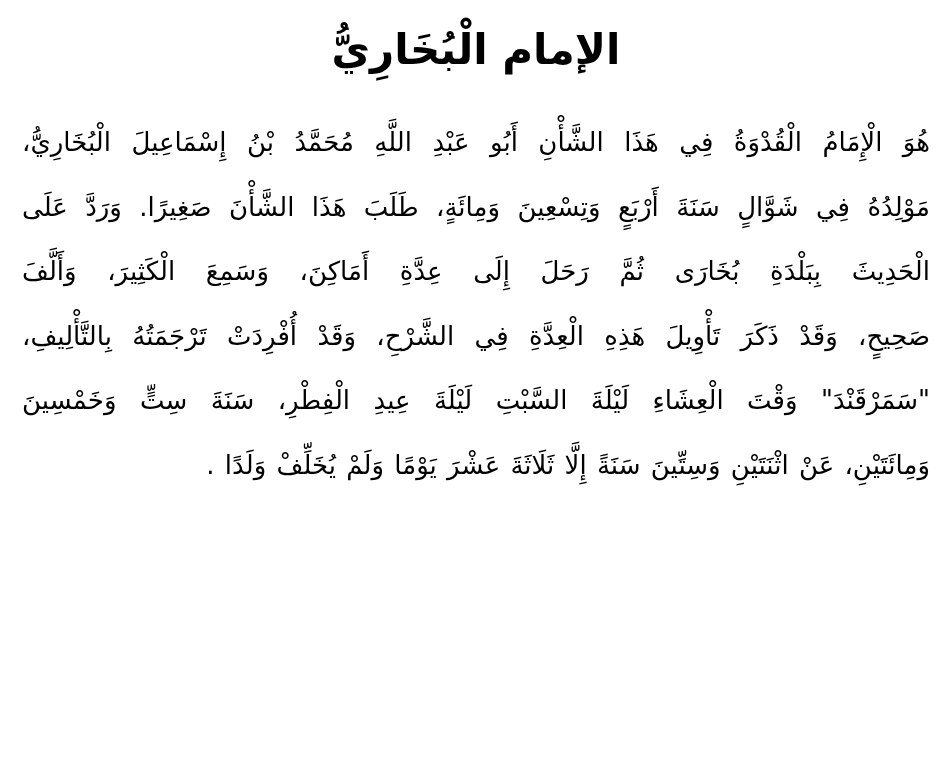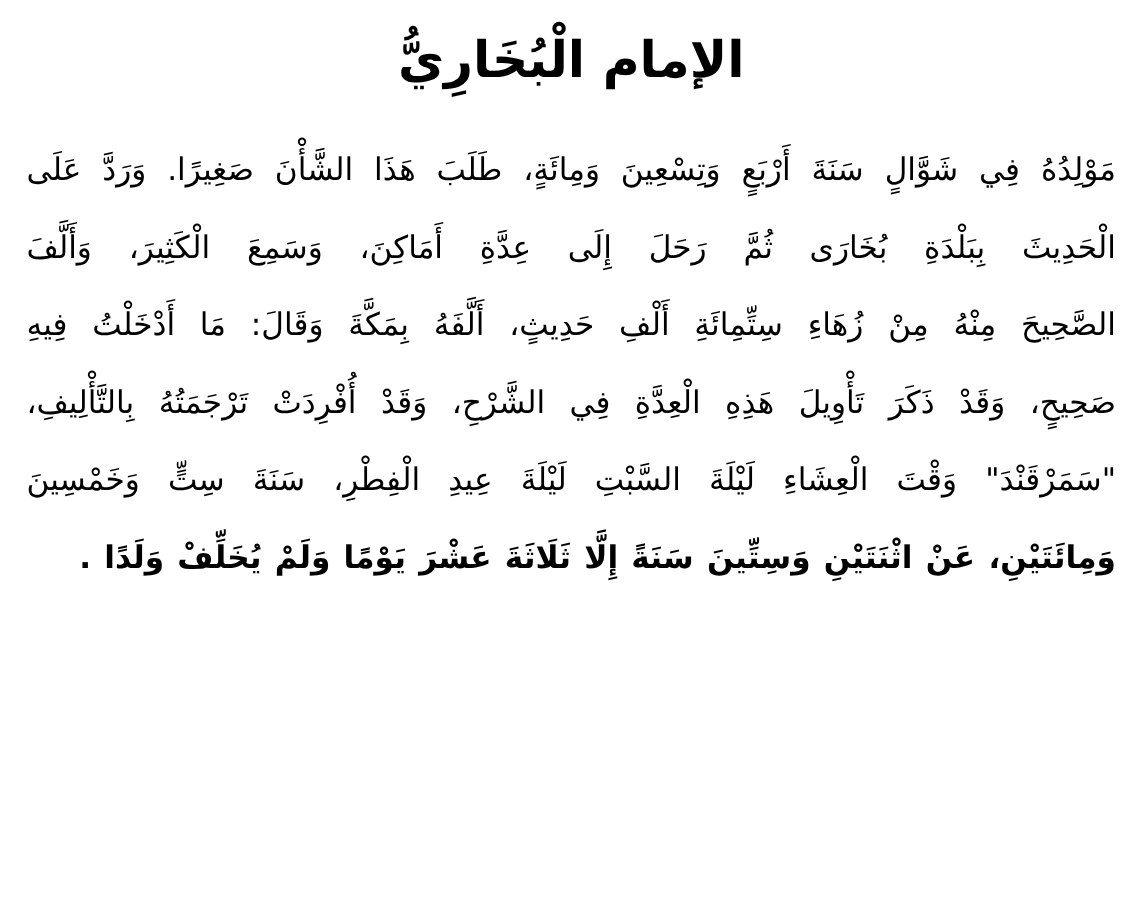--- a/index.html
+++ b/index.html
@@ -35,29 +35,28 @@
   .line {
     font-size: 26px;
     line-height: 64.5px;
     text-align: justify;
     text-align-last: justify;
     word-spacing: 2px;
     white-space: normal;
   }
   .line.last {
     text-align-last: right;
-    font-weight: bold;
   }
 </style>
 </head>
 <body>
 
 <div class="page">
   <h1 class="title">الإمام الْبُخَارِيُّ</h1>
   <div class="body-text">
+    <div class="line">هُوَ الْإِمَامُ الْقُدْوَةُ فِي هَذَا الشَّأْنِ أَبُو عَبْدِ اللَّهِ مُحَمَّدُ بْنُ إِسْمَاعِيلَ الْبُخَارِيُّ،</div>
     <div class="line">مَوْلِدُهُ فِي شَوَّالٍ سَنَةَ أَرْبَعٍ وَتِسْعِينَ وَمِائَةٍ، طَلَبَ هَذَا الشَّأْنَ صَغِيرًا. وَرَدَّ عَلَى</div>
     <div class="line">الْحَدِيثَ بِبَلْدَةِ بُخَارَى ثُمَّ رَحَلَ إِلَى عِدَّةِ أَمَاكِنَ، وَسَمِعَ الْكَثِيرَ، وَأَلَّفَ</div>
-    <div class="line">الصَّحِيحَ مِنْهُ مِنْ زُهَاءِ سِتِّمِائَةِ أَلْفِ حَدِيثٍ، أَلَّفَهُ بِمَكَّةَ وَقَالَ: مَا أَدْخَلْتُ فِيهِ</div>
     <div class="line">صَحِيحٍ، وَقَدْ ذَكَرَ تَأْوِيلَ هَذِهِ الْعِدَّةِ فِي الشَّرْحِ، وَقَدْ أُفْرِدَتْ تَرْجَمَتُهُ بِالتَّأْلِيفِ،</div>
     <div class="line">"سَمَرْقَنْدَ" وَقْتَ الْعِشَاءِ لَيْلَةَ السَّبْتِ لَيْلَةَ عِيدِ الْفِطْرِ، سَنَةَ سِتٍّ وَخَمْسِينَ</div>
     <div class="line last">وَمِائَتَيْنِ، عَنْ اثْنَتَيْنِ وَسِتِّينَ سَنَةً إِلَّا ثَلَاثَةَ عَشْرَ يَوْمًا وَلَمْ يُخَلِّفْ وَلَدًا .</div>
   </div>
 </div>
 
 </body></html>

